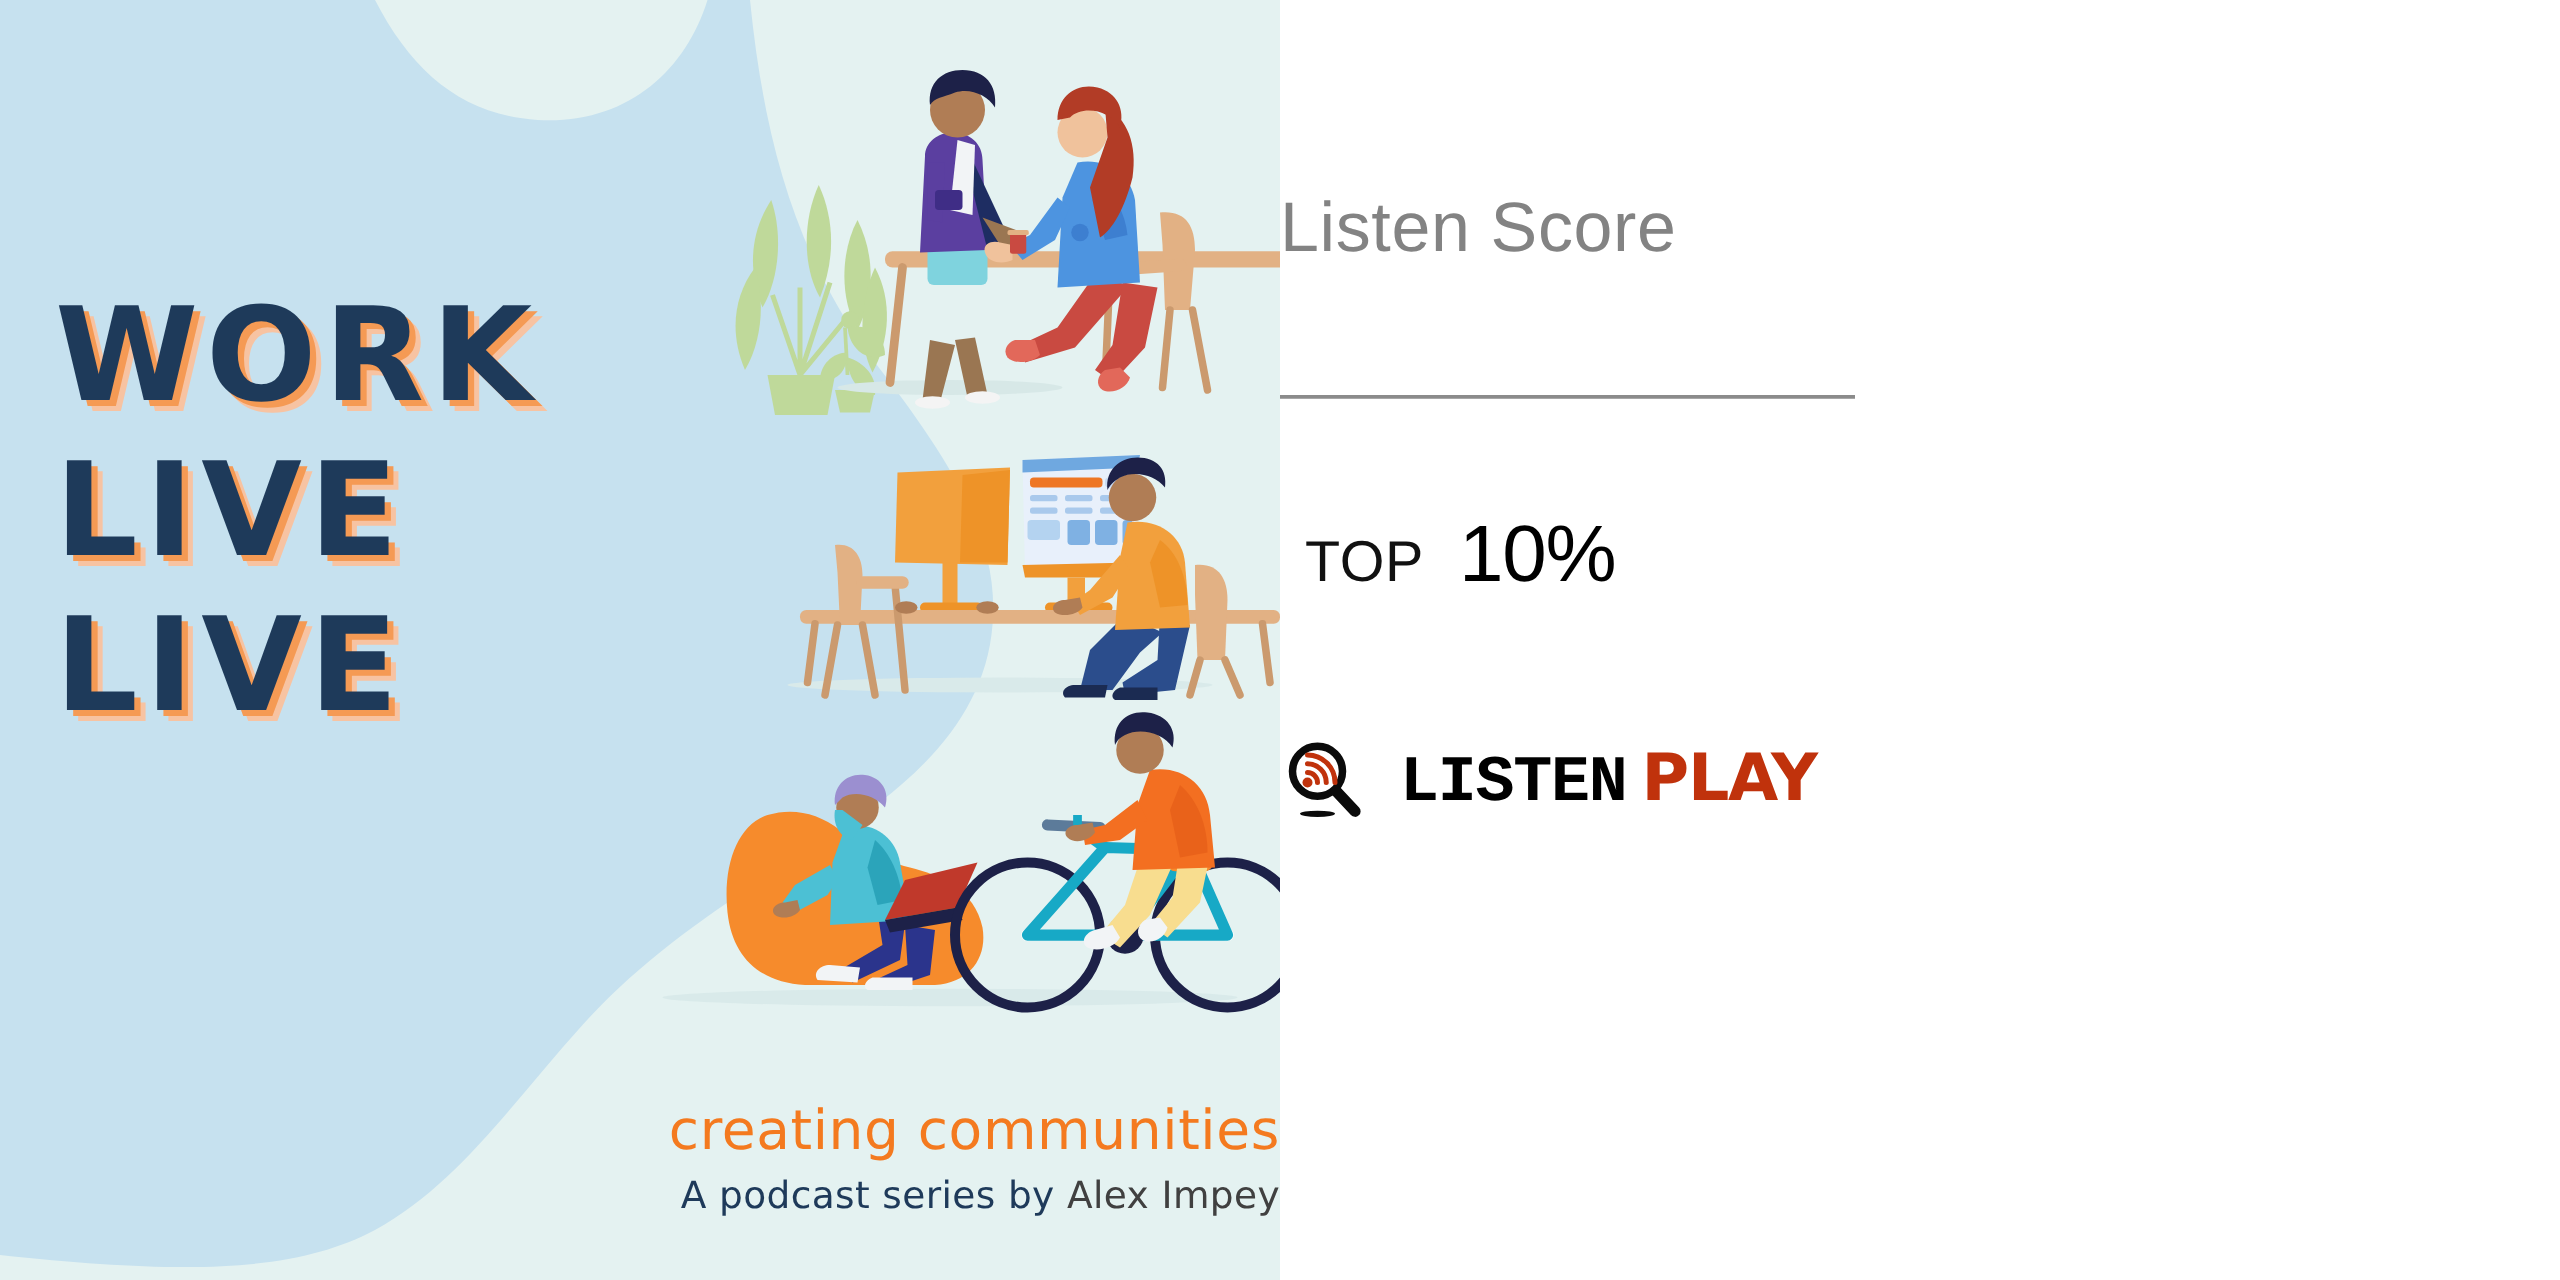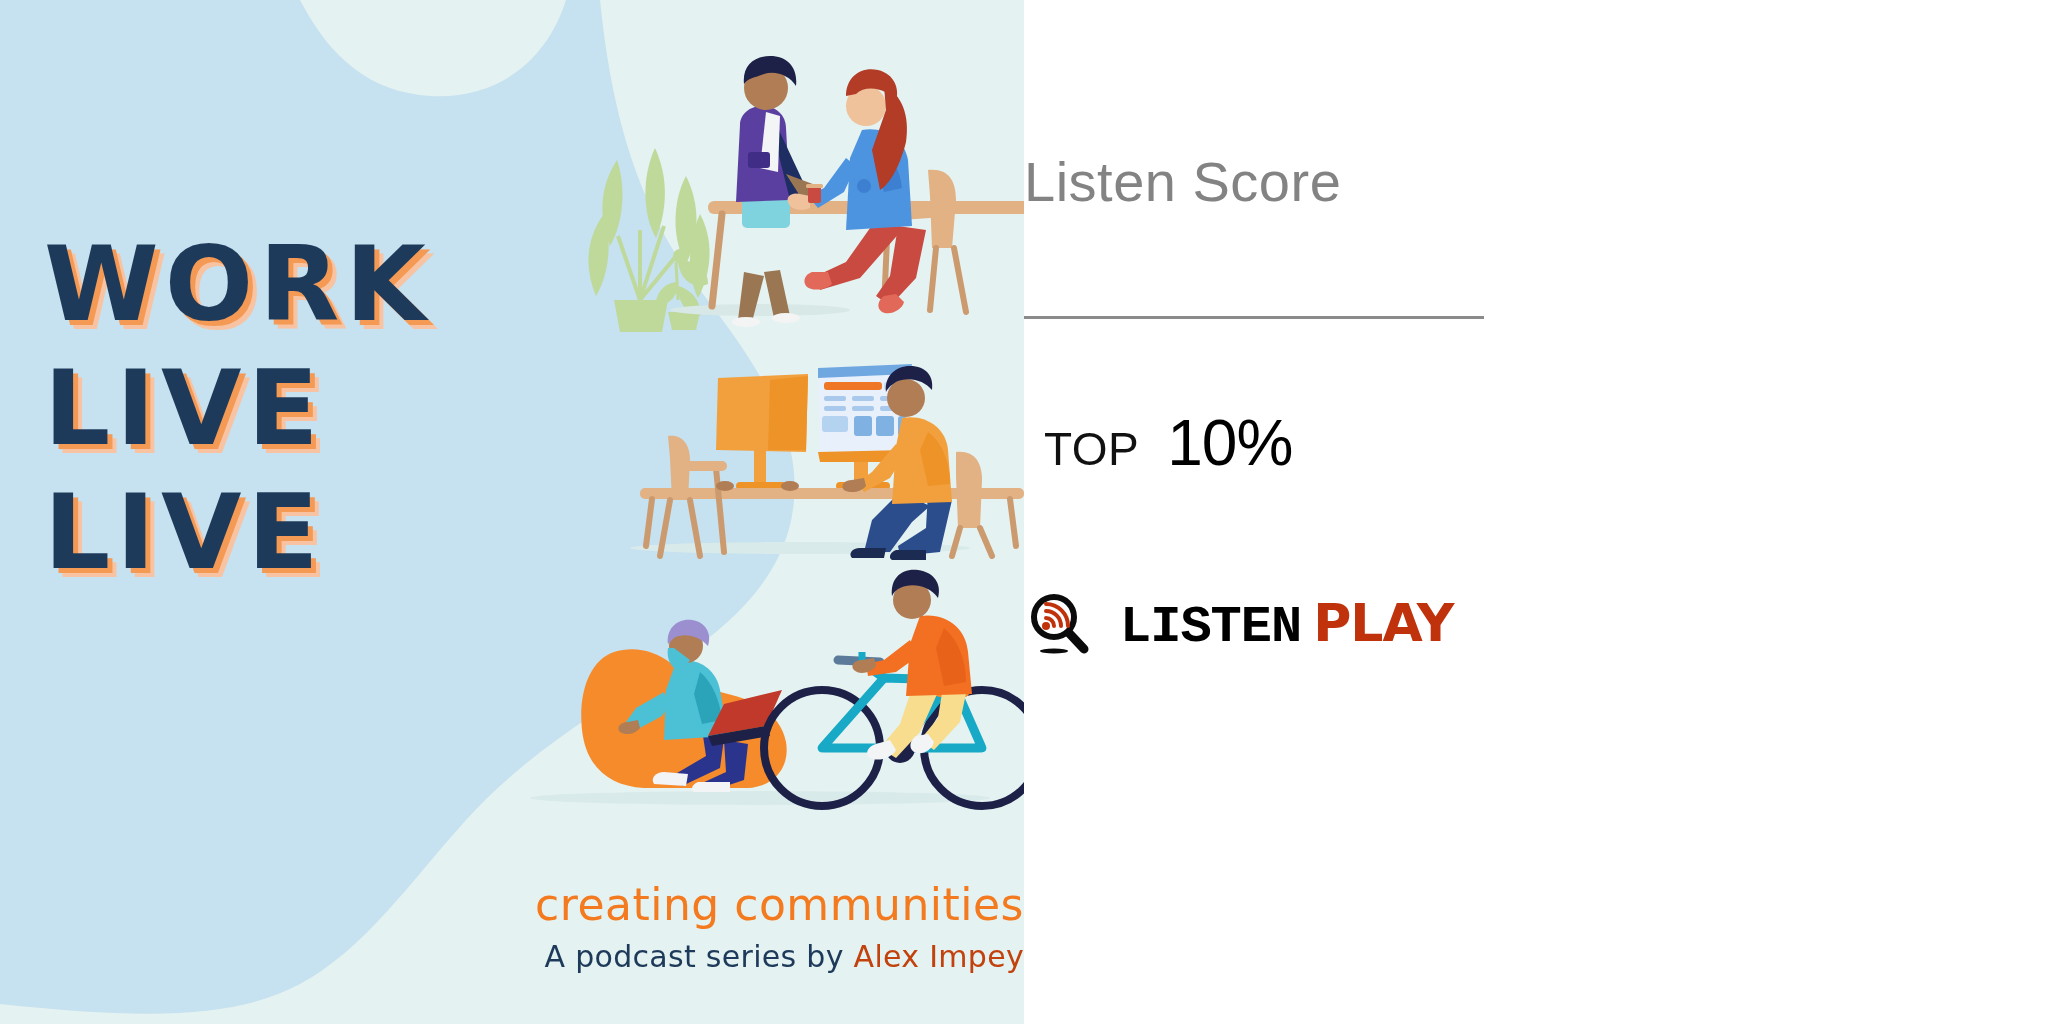--- a/index.html
+++ b/index.html
@@ -57,21 +57,21 @@
   }
   .cover-sub .s2{
     display:block;
     margin-top:6px;
     font-family:"DejaVu Sans", sans-serif;
     font-size:30px;
     line-height:38px;
     color:#1e3a5a;
     letter-spacing:0.3px;
   }
-  .cover-sub .s2 .byname{color:#c2410c;margin-top:21px;}
+  .cover-sub .s2 .byname{color:#404040;margin-top:21px;}
 
   
   .score-panel{
     position:relative;
     flex:1 1 auto;
     height:1024px;
     background:#ffffff;
     display:flex;
     flex-direction:column;
     align-items:flex-start;

